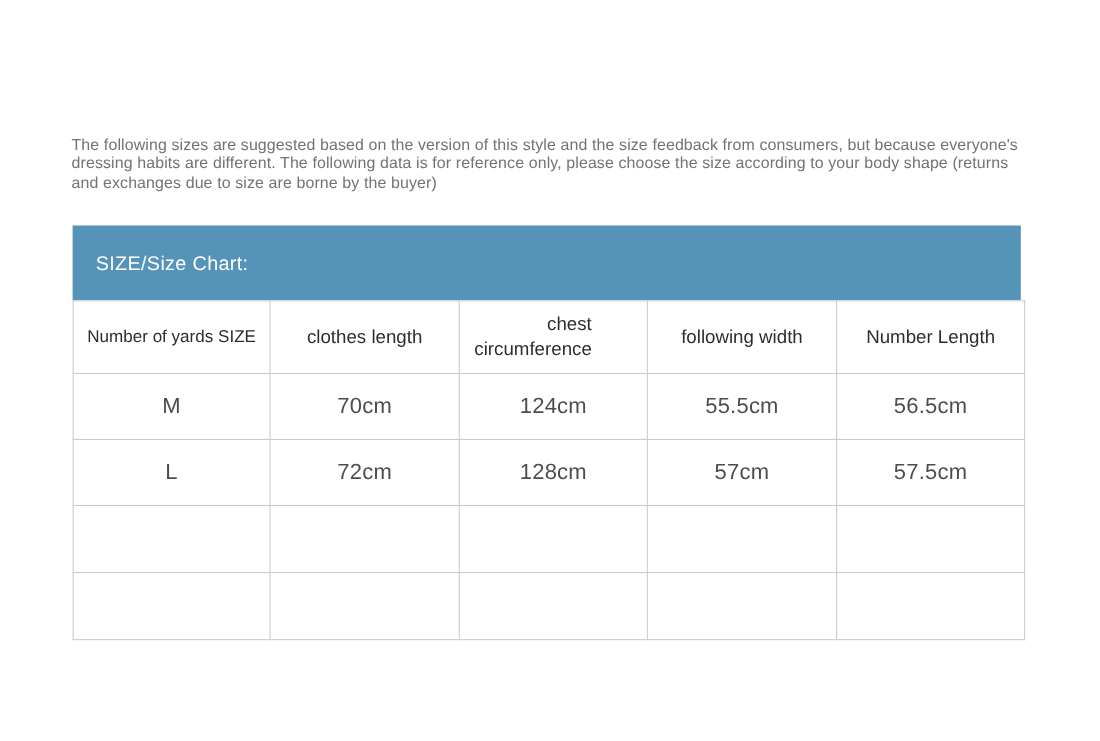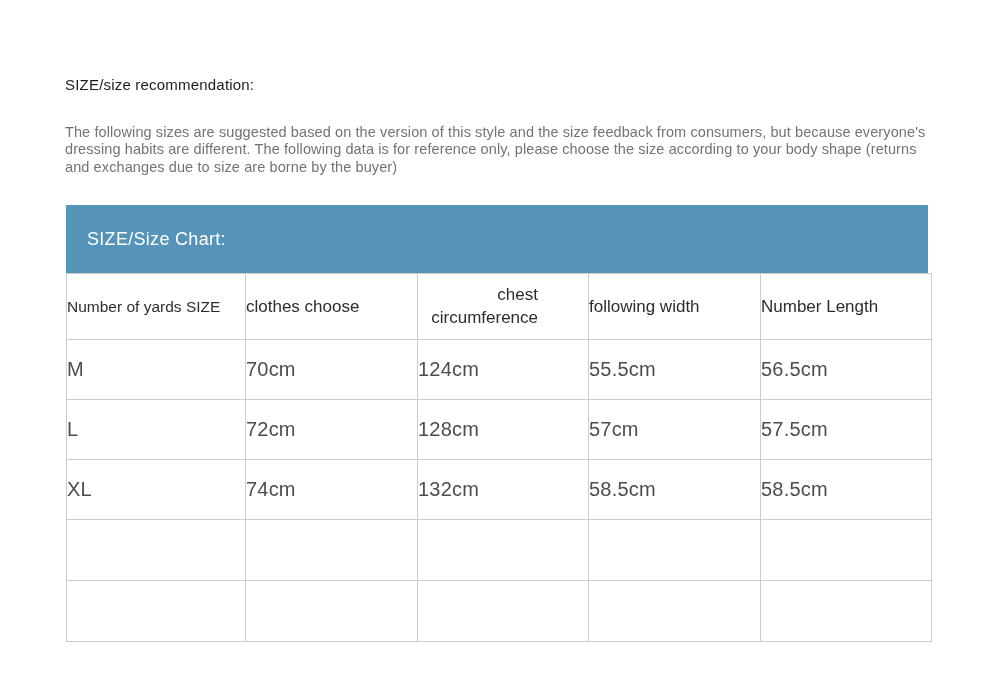--- a/index.html
+++ b/index.html
@@ -58,21 +58,21 @@
     table-layout: fixed;
     background: #ffffff;
   }
   .size-chart col.c0 { width: 179px; }
   .size-chart col.c1 { width: 172px; }
   .size-chart col.c2 { width: 171px; }
   .size-chart col.c3 { width: 172px; }
   .size-chart col.c4 { width: 171px; }
   .size-chart th, .size-chart td {
     border: 1px solid #cccccc;
-    text-align: left;
+    text-align: center;
     vertical-align: middle;
     padding: 0;
     overflow: hidden;
     white-space: nowrap;
   }
   .size-chart thead tr { height: 66px; }
   .size-chart th {
     font-weight: 400;
     font-size: 17px;
     color: #2d2d2d;
@@ -91,66 +91,58 @@
     font-size: 20px;
     color: #4d4d4d;
     letter-spacing: 0.2px;
   }
 </style>
 </head>
 <body>
 
 <div class="page">
 
-  <h2 class="page-title">SIZE/size recommendation:</h2>
 
   <p class="size-reco-text">The following sizes are suggested based on the version of this style and the size feedback from consumers, but because everyone's dressing habits are different. The following data is for reference only, please choose the size according to your body shape (returns and exchanges due to size are borne by the buyer)</p>
 
   <div class="banner" style="background: rgb(86, 147, 184);">
     <span class="banner-title">SIZE/Size Chart:</span>
   </div>
 
   <table class="size-chart">
     <colgroup>
       <col class="c0">
         <col class="c1">
         <col class="c2">
         <col class="c3">
         <col class="c4">
     </colgroup>
     <thead>
       <tr>
         <th class="col-size">Number of yards SIZE</th>
-        <th>clothes choose</th>
+        <th>clothes length</th>
         <th class="th-chest">chest circumference</th>
         <th>following width</th>
         <th>Number Length</th>
       </tr>
     </thead>
     <tbody>
       <tr>
         <td>M</td>
         <td>70cm</td>
         <td>124cm</td>
         <td>55.5cm</td>
         <td>56.5cm</td>
       </tr>
       <tr>
         <td>L</td>
         <td>72cm</td>
         <td>128cm</td>
         <td>57cm</td>
         <td>57.5cm</td>
-      </tr>
-      <tr>
-        <td>XL</td>
-        <td>74cm</td>
-        <td>132cm</td>
-        <td>58.5cm</td>
-        <td>58.5cm</td>
       </tr>
       <tr class="empty-row">
         <td></td>
         <td></td>
         <td></td>
         <td></td>
         <td></td>
       </tr>
       <tr class="empty-row">
         <td></td>

